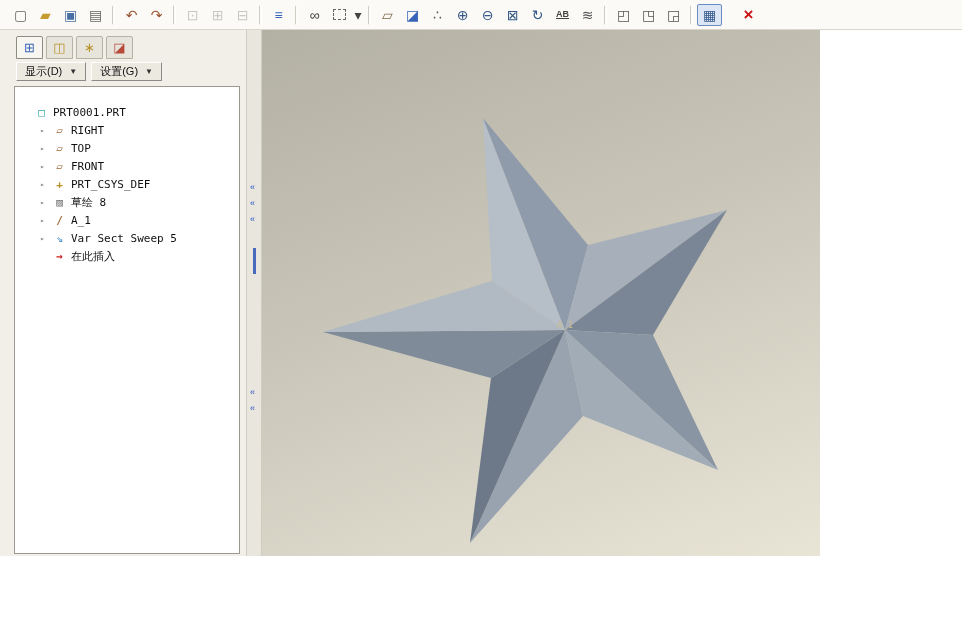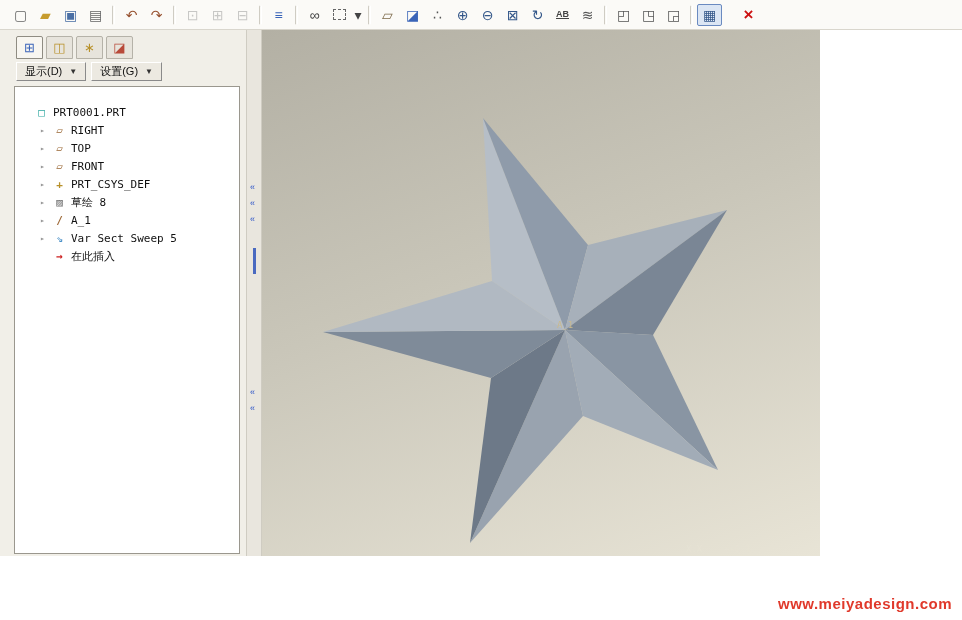--- a/index.html
+++ b/index.html
@@ -276,15 +276,14 @@
       </g>
     </svg>
     <div class="axis-label">A_1</div>
     <div class="tol-block">
       <div>X.X    +-0.1</div>
       
       
     </div>
   </div>
 
-  <div class="watermark">www.meiyadesign.com</div>
 
 </div>
 
 </body></html>

